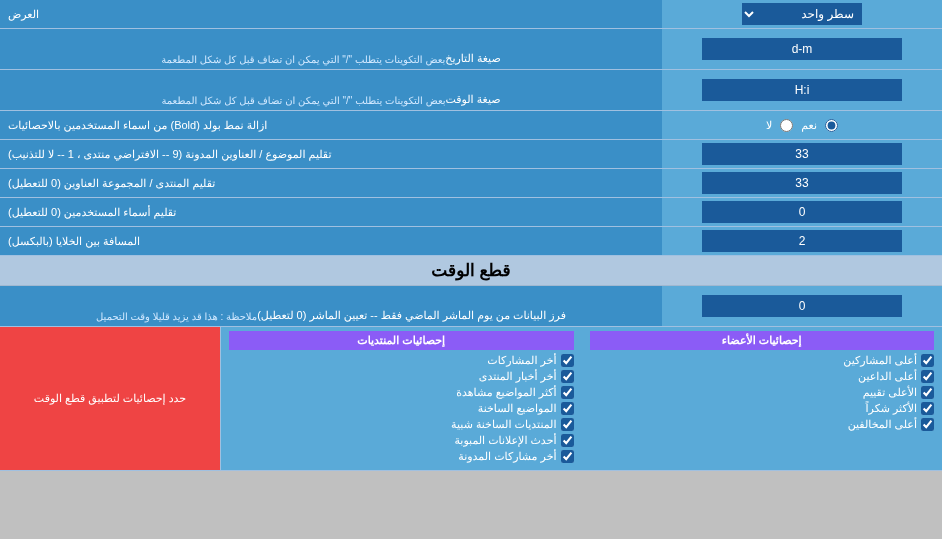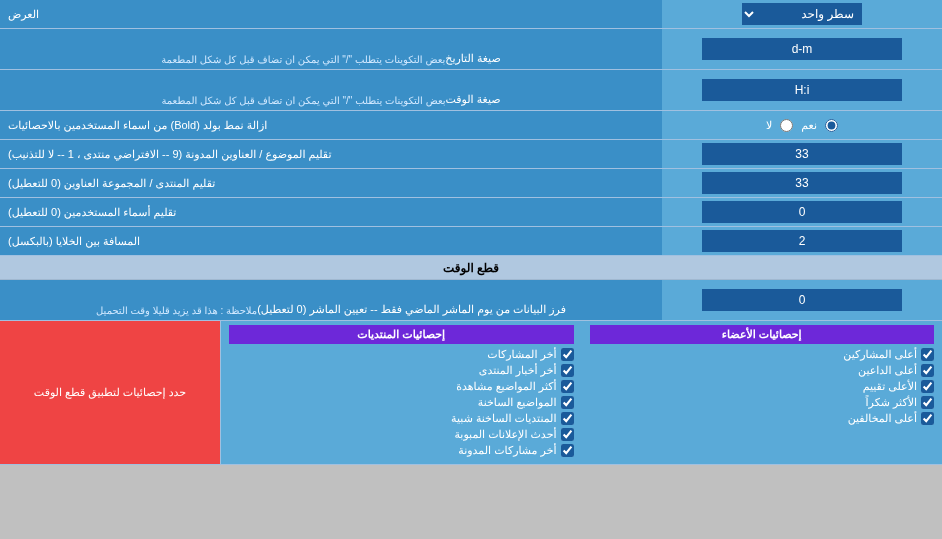--- a/index.html
+++ b/index.html
@@ -60,21 +60,21 @@
       height: 22px;
       min-width: 120px;
     }
     .section-header {
       background: #b0c8e0;
       color: #000;
       font-weight: bold;
       text-align: center;
       padding: 4px 8px;
       border-bottom: 1px solid #a0b8d0;
-      font-size: 12px;
+      font-size: 17px;
       min-height: 24px;
       display: flex;
       align-items: center;
       justify-content: center;
     }
     .radio-group {
       display: flex;
       align-items: center;
       gap: 8px;
       direction: rtl;
@@ -98,21 +98,21 @@
     }
     .checkbox-col {
       flex: 1;
       padding: 4px 8px;
       border-left: 1px solid #a0c0e0;
     }
     .checkbox-col:last-child {
       border-left: none;
     }
     .checkbox-col-header {
-      background: #6d28d9;
+      background: #8b5cf6;
       color: #fff;
       text-align: center;
       padding: 3px 4px;
       font-size: 11px;
       font-weight: bold;
       margin-bottom: 4px;
     }
     .checkbox-item {
       display: flex;
       align-items: center;

